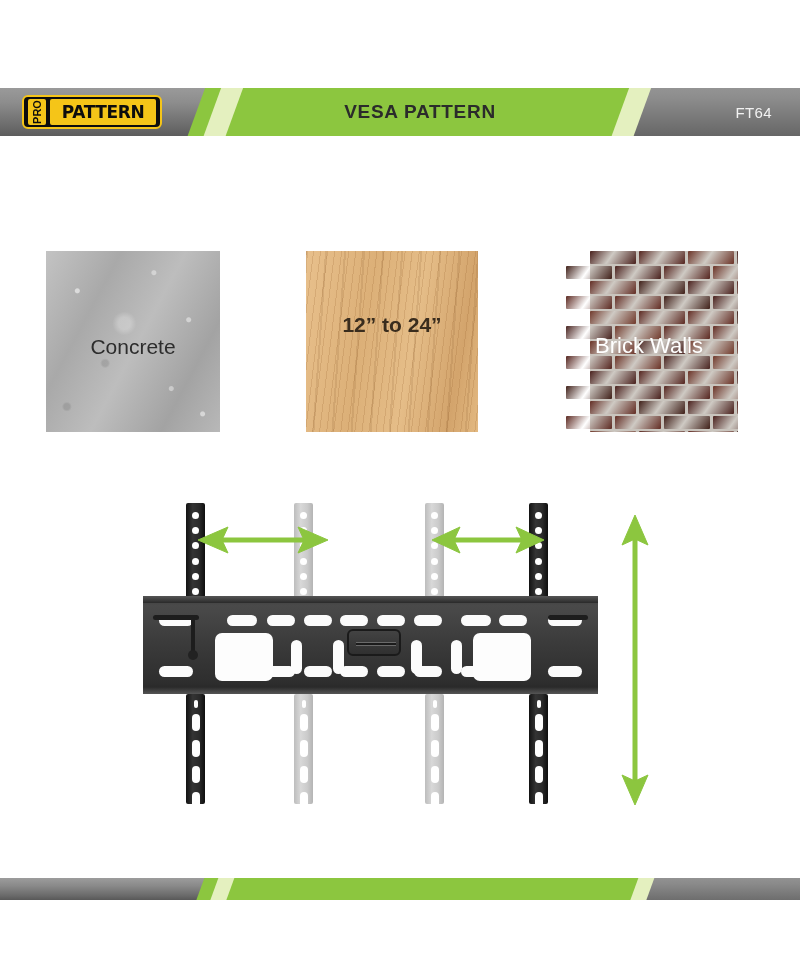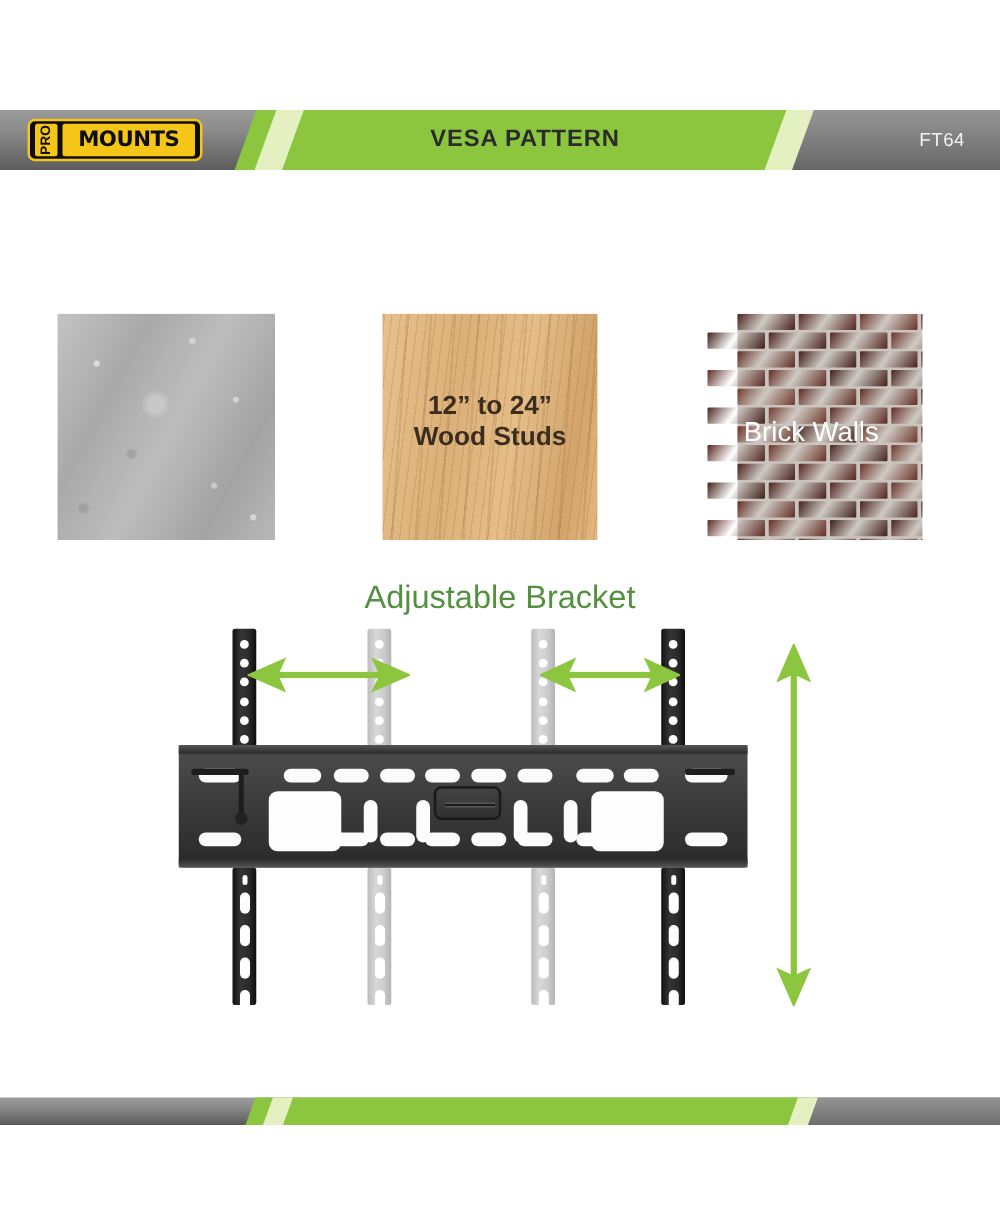--- a/index.html
+++ b/index.html
@@ -238,34 +238,34 @@
     <div class="hdr-slash s2"></div>
     <div class="hdr-title">VESA PATTERN</div>
     <div class="hdr-model">FT64</div>
   </div>
 
   <div class="logo">
     <div class="logo-pro">
       <span>PRO</span>
     </div>
     <div class="logo-mounts">
-      <span>MOUNTS</span>
+      <span>PATTERN</span>
     </div>
   </div>
 
 
   <div class="swatch sw-concrete">
     <div class="tex-concrete"></div>
+    <div class="sw-label lbl-concrete">Concrete</div>
   </div>
 
   <div class="swatch sw-wood">
     <div class="tex-wood"></div>
     <div class="sw-label lbl-wood">
       <div>12” to 24”</div>
-      <div>Wood Studs</div>
     </div>
   </div>
 
   <div class="swatch sw-brick">
     <div class="tex-brick" id="brickTex">
         <div class="brick-row" style="top: 0px;">
           <div class="brick" style="left: 20px; background: linear-gradient(125deg, rgb(74, 33, 29) 0%, rgba(255, 255, 255, 0.1) 45%, rgb(74, 33, 29) 100%);"></div>
           <div class="brick" style="left: 69px; background: linear-gradient(125deg, rgb(85, 37, 31) 0%, rgba(255, 255, 255, 0.1) 45%, rgb(85, 37, 31) 100%);"></div>
           <div class="brick" style="left: 118px; background: linear-gradient(125deg, rgb(107, 51, 39) 0%, rgba(255, 255, 255, 0.1) 45%, rgb(107, 51, 39) 100%);"></div>
           <div class="brick" style="left: 167px; background: linear-gradient(125deg, rgb(73, 36, 32) 0%, rgba(255, 255, 255, 0.1) 45%, rgb(73, 36, 32) 100%);"></div>
@@ -345,21 +345,20 @@
         <div class="brick-row" style="top: 180px;">
           <div class="brick" style="left: 20px; background: linear-gradient(125deg, rgb(113, 58, 44) 0%, rgba(255, 255, 255, 0.1) 45%, rgb(113, 58, 44) 100%);"></div>
           <div class="brick" style="left: 69px; background: linear-gradient(125deg, rgb(93, 42, 34) 0%, rgba(255, 255, 255, 0.1) 45%, rgb(93, 42, 34) 100%);"></div>
           <div class="brick" style="left: 118px; background: linear-gradient(125deg, rgb(99, 45, 36) 0%, rgba(255, 255, 255, 0.1) 45%, rgb(99, 45, 36) 100%);"></div>
           <div class="brick" style="left: 167px; background: linear-gradient(125deg, rgb(64, 32, 25) 0%, rgba(255, 255, 255, 0.1) 45%, rgb(64, 32, 25) 100%);"></div>
         </div>
       </div>
     <div class="sw-label lbl-brick">Brick Walls</div>
   </div>
 
-  <div class="h-bracket">Adjustable Bracket</div>
 
   <div class="bracket-stage">
 
     <div class="rail rail-black" style="left:186px; top:8px; width:19px; height:120px;">
       <div class="rail-holes" style="top:9px;">
         <div class="hole-round on-black"></div>
           <div class="hole-round on-black"></div>
         <div class="hole-round on-black"></div>
           <div class="hole-round on-black"></div>
         <div class="hole-round on-black"></div>

